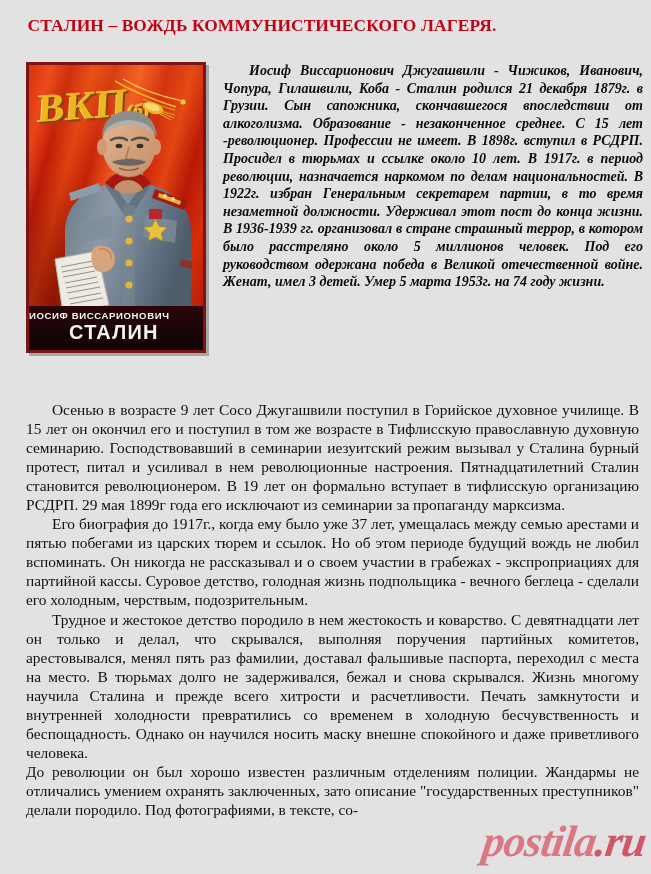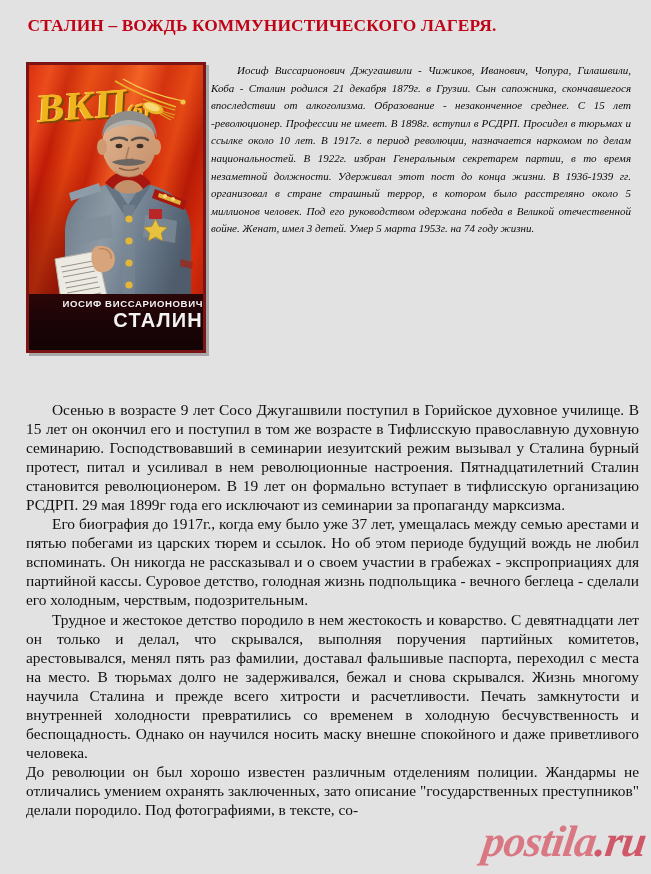--- a/index.html
+++ b/index.html
@@ -113,54 +113,55 @@
     width: 150px;
     height: 205px;
   }
 
   
   .poster-caption {
     position: absolute;
     left: 0;
     right: 0;
     bottom: 0;
-    height: 56px;
+    height: 44px;
     background: linear-gradient(180deg, #2b0608 0%, #1a0406 55%, #120305 100%);
     color: #f2f2f2;
-    text-align: right;
+    text-align: left;
     padding-top: 4px;
     box-sizing: border-box;
   }
   .poster-caption .cap-name {
     font-family: "Liberation Sans", "DejaVu Sans", sans-serif;
     font-weight: bold;
     font-size: 9.6px;
     letter-spacing: 0.6px;
     display: block;
     line-height: 1.3;
   }
   .poster-caption .cap-surname {
     font-family: "Liberation Sans", "DejaVu Sans", sans-serif;
     font-weight: bold;
     font-size: 20px;
     letter-spacing: 1.2px;
     display: block;
     line-height: 1.05;
+    padding-left: 40px;
   }
 
   
   .intro {
     position: absolute;
-    left: 211px;
+    left: 223px;
     top: 62px;
     width: 420px;
     font-family: "Liberation Serif", "DejaVu Serif", serif;
     font-style: italic;
-    font-weight: normal;
-    font-size: 11px;
+    font-weight: bold;
+    font-size: 14px;
     line-height: 17.6px;
     text-align: justify;
     text-indent: 26px;
     color: #0b0b0b;
     hyphens: manual;
   }
 
   
   .body-col {
     position: absolute;

